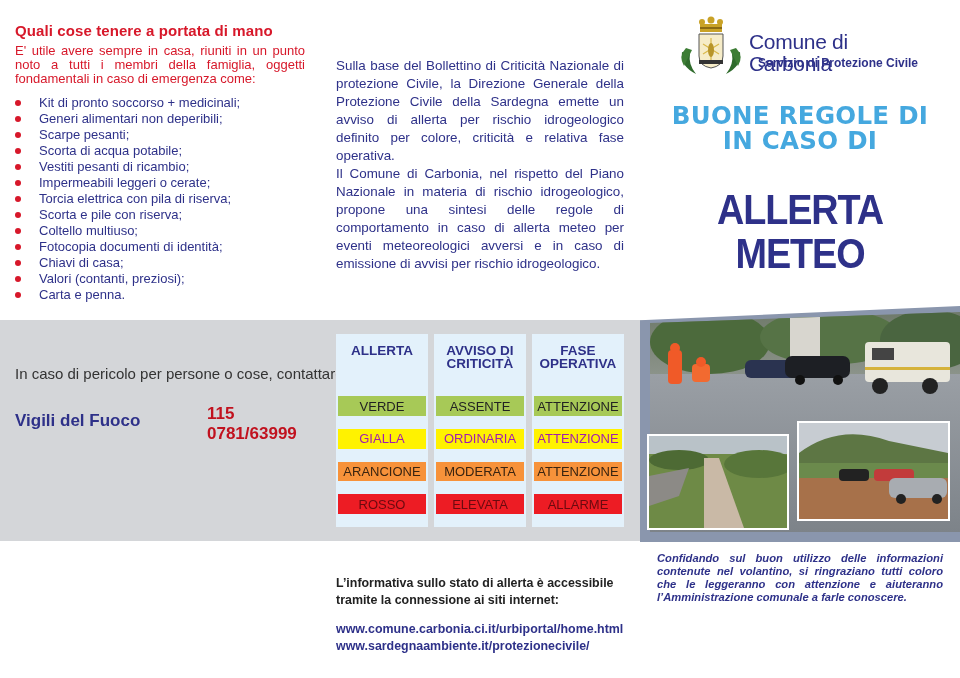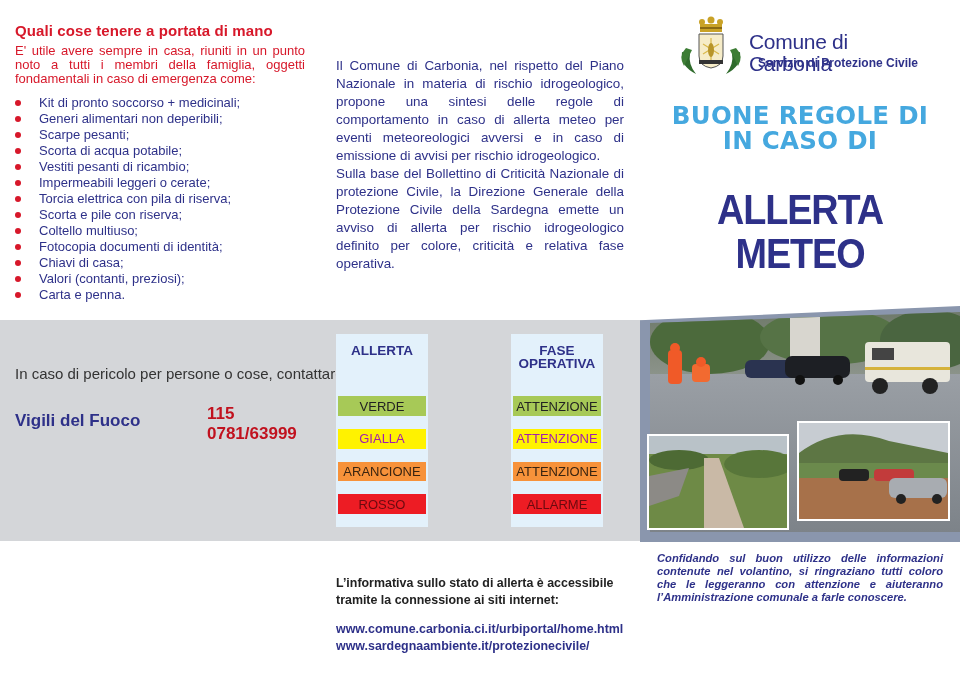--- a/index.html
+++ b/index.html
@@ -48,21 +48,21 @@
 
     
     .col2-top {
       position: absolute; left: 336px; top: 57px; width: 288px;
       color: #2e3189; font-size: 13.4px; line-height: 18px; text-align: justify;
     }
     .col2-top p { margin: 0; }
 
     
     .alert-table {
-      position: absolute; left: 336px; top: 334px; width: 267px; height: 193px;
+      position: absolute; left: 336px; top: 334px; width: 288px; height: 193px;
       display: flex; justify-content: space-between;
     }
     .alert-col {
       width: 92px; height: 100%; background: #e3f1fb;
       display: flex; flex-direction: column; align-items: center;
     }
     .alert-head {
       height: 56px; margin-top: 10px; color: #2e3189; font-weight: bold;
       font-size: 13.5px; line-height: 13px; text-align: center;
     }
@@ -168,33 +168,43 @@
   <div class="contact-row">
     <div class="contact-name">Vigili del Fuoco</div>
     <div class="contact-nums">
       <div>115</div>
       <div>0781/63999</div>
     </div>
   </div>
 </div>
 
 <div class="col2-top">
+  <p>Sulla base del Bollettino di Criticità Nazionale di protezione Civile, la Direzione Generale della Protezione Civile della Sardegna emette un avviso di allerta per rischio idrogeologico definito per colore, criticità e relativa fase operativa.</p>
   <p>Il Comune di Carbonia, nel rispetto del Piano Nazionale in materia di rischio idrogeologico, propone una sintesi delle regole di comportamento in caso di allerta meteo per eventi meteoreologici avversi e in caso di emissione di avvisi per rischio idrogeologico.</p>
-  <p>Sulla base del Bollettino di Criticità Nazionale di protezione Civile, la Direzione Generale della Protezione Civile della Sardegna emette un avviso di allerta per rischio idrogeologico definito per colore, criticità e relativa fase operativa.</p>
 </div>
 
 <div class="alert-table">
   <div class="alert-col">
     <div class="alert-head">
       <div>ALLERTA</div>
     </div>
     <div class="alert-cell green">VERDE</div>
     <div class="alert-cell yellow">GIALLA</div>
     <div class="alert-cell orange">ARANCIONE</div>
     <div class="alert-cell red">ROSSO</div>
+  </div>
+  <div class="alert-col">
+    <div class="alert-head">
+      <div>AVVISO DI</div>
+      <div>CRITICITÀ</div>
+    </div>
+    <div class="alert-cell green">ASSENTE</div>
+    <div class="alert-cell yellow">ORDINARIA</div>
+    <div class="alert-cell orange">MODERATA</div>
+    <div class="alert-cell red">ELEVATA</div>
   </div>
   <div class="alert-col">
     <div class="alert-head">
       <div>FASE</div>
       <div>OPERATIVA</div>
     </div>
     <div class="alert-cell green">ATTENZIONE</div>
     <div class="alert-cell yellow">ATTENZIONE</div>
     <div class="alert-cell orange">ATTENZIONE</div>
     <div class="alert-cell red">ALLARME</div>

